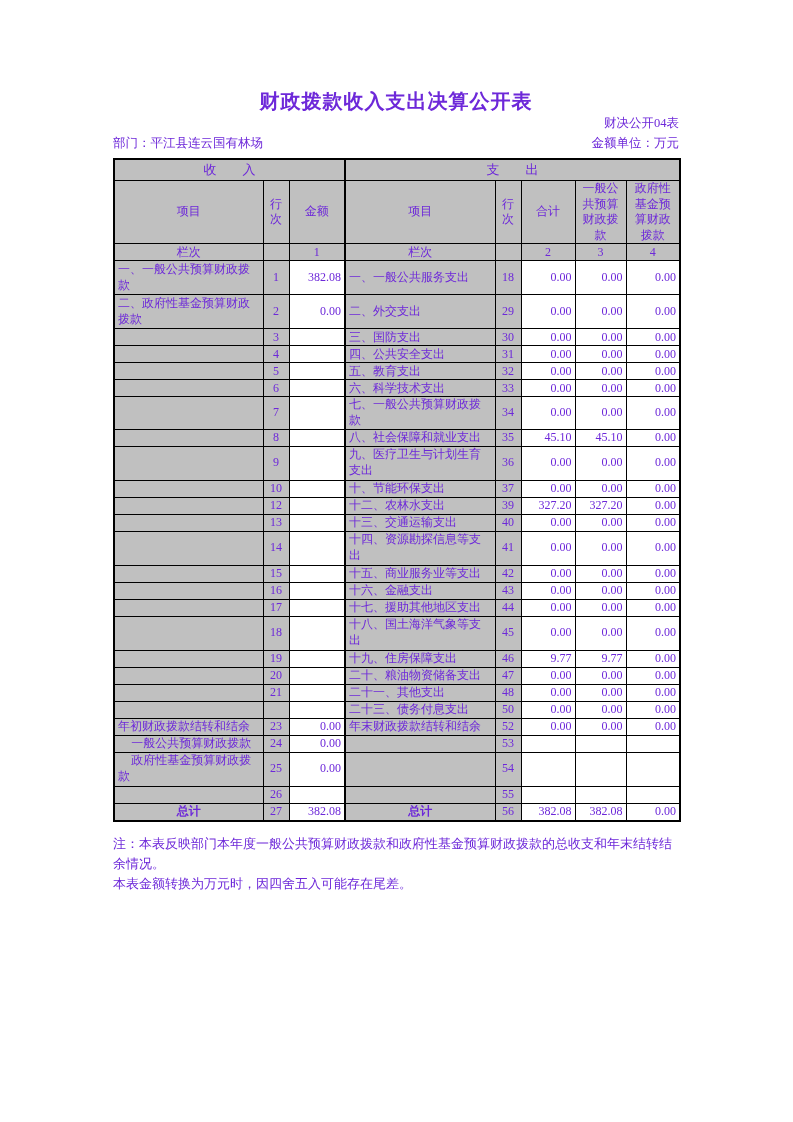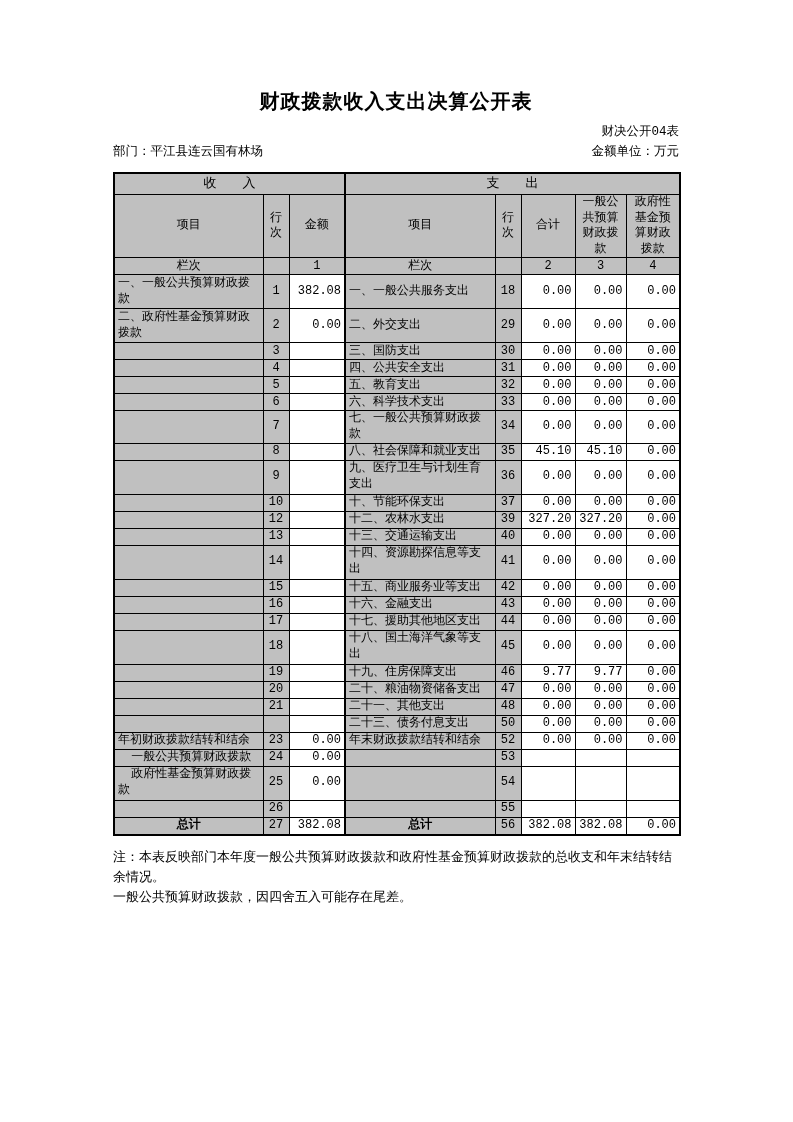--- a/index.html
+++ b/index.html
@@ -1,21 +1,21 @@
 <!DOCTYPE html>
 <html><head>
 <meta charset="utf-8">
 <style>
   html,body{margin:0;padding:0;background:#fff;}
   .page{width:793px;height:1122px;background:#fff;position:relative;overflow:hidden;
-        font-family:Liberation Mono, monospace;color:#000000;}
+        font-family:Liberation Serif, serif;color:#6d28d9;}
   .content{position:absolute;left:113px;top:0;width:566px;}
   .title{margin:88px 0 0 0;text-align:center;font-size:20px;font-weight:bold;letter-spacing:1px;}
-  .meta-right{text-align:right;font-size:12.5px;margin-top:8px;}
-  .meta-row{display:flex;justify-content:space-between;font-size:12.5px;margin-top:3px;margin-bottom:12px;}
+  .meta-right{text-align:right;font-size:12.5px;}
+  .meta-row{display:flex;justify-content:space-between;font-size:12.5px;margin-top:3px;margin-bottom:6px;}
   table.budget{border-collapse:collapse;table-layout:fixed;width:566px;font-size:12px;
                border:2px solid #000;}
   table.budget td{border:1px solid #000;padding:0 3px;overflow:hidden;line-height:1.3;}
   thead td{background:#c0c0c0;text-align:center;}
   .sec-row td{height:20px;font-size:13px;margin-left:30px;}
   .hdr-row td{height:54px;}
   .lanci-row td{height:16px;}
   tbody td{height:16px;}
   tr.tall td{height:33px;}
   td.item{background:#c0c0c0;text-align:left;}
@@ -338,17 +338,17 @@
             <td class="rowno">56</td>
             <td class="num">382.08</td>
             <td class="num">382.08</td>
             <td class="num">0.00</td>
           </tr>
         </tbody>
     </table>
 
     <div class="note">
       <div>注：本表反映部门本年度一般公共预算财政拨款和政府性基金预算财政拨款的总收支和年末结转结余情况。</div>
-      <div>一般公共预算财政拨款，因四舍五入可能存在尾差。</div>
+      <div>本表金额转换为万元时，因四舍五入可能存在尾差。</div>
     </div>
 
   </div>
 </div>
 
 </body></html>

